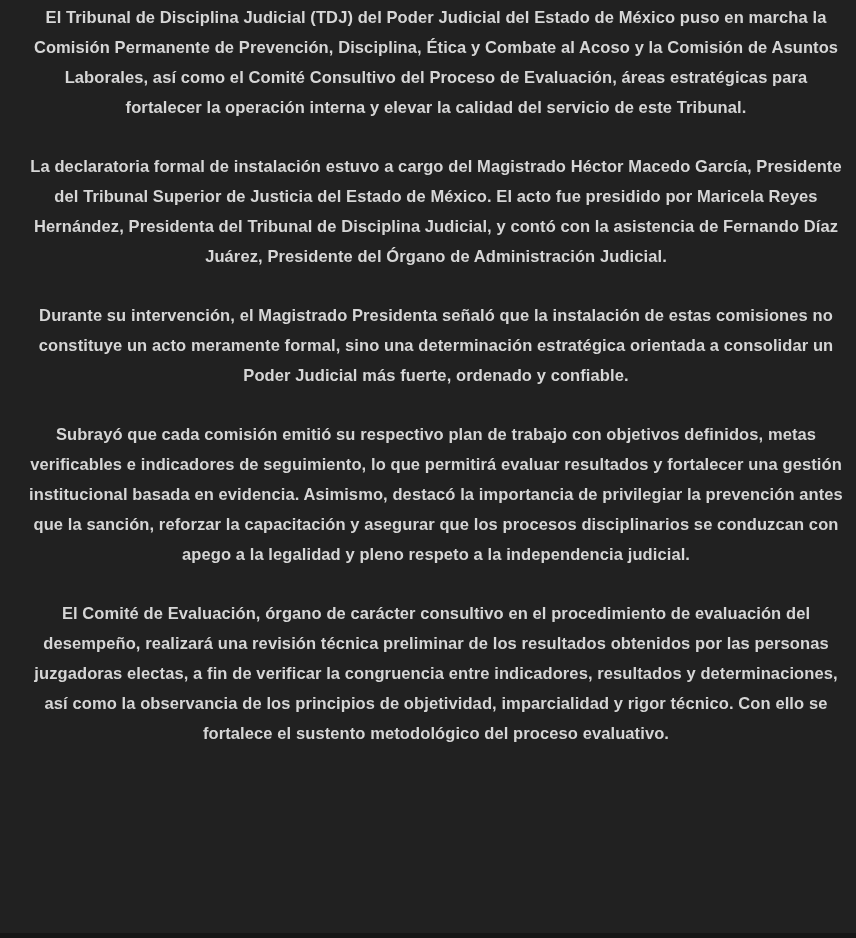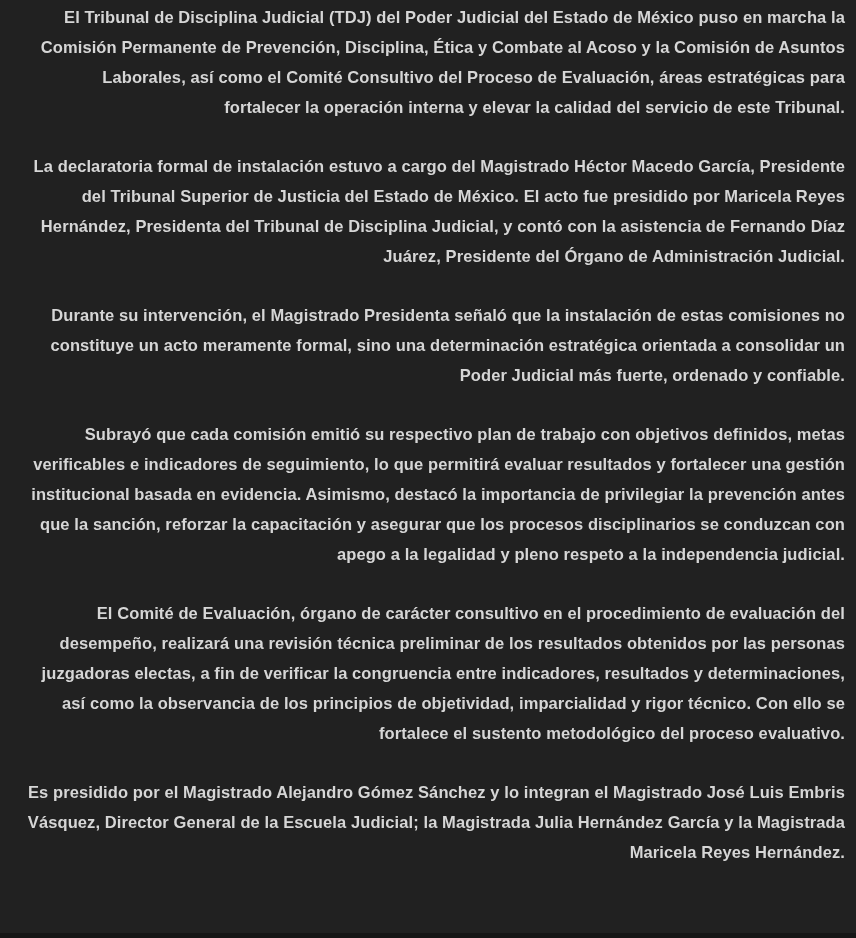--- a/index.html
+++ b/index.html
@@ -20,21 +20,21 @@
     padding: 2px 11px 0 11px;
     font-family: "Liberation Sans", "DejaVu Sans", sans-serif;
     font-weight: 700;
     font-size: 16.5px;
     line-height: 30px;
     color: #d6d6d6;
     letter-spacing: 0.1px;
   }
   .article p {
     margin: 0 0 29px 16px;
-    text-align: right;
+    text-align: center;
   }
   .article p:last-child {
     margin-bottom: 0;
   }
   .bottom-strip {
     position: absolute;
     left: 0;
     bottom: 0;
     width: 856px;
     height: 5px;
@@ -43,16 +43,15 @@
 </style>
 </head>
 <body>
 
 <div class="article">
   <p>El Tribunal de Disciplina Judicial (TDJ) del Poder Judicial del Estado de México puso en marcha la Comisión Permanente de Prevención, Disciplina, Ética y Combate al Acoso y la Comisión de Asuntos Laborales, así como el Comité Consultivo del Proceso de Evaluación, áreas estratégicas para fortalecer la operación interna y elevar la calidad del servicio de este Tribunal.</p>
   <p>La declaratoria formal de instalación estuvo a cargo del Magistrado Héctor Macedo García, Presidente del Tribunal Superior de Justicia del Estado de México. El acto fue presidido por Maricela Reyes Hernández, Presidenta del Tribunal de Disciplina Judicial, y contó con la asistencia de Fernando Díaz Juárez, Presidente del Órgano de Administración Judicial.</p>
   <p>Durante su intervención, el Magistrado Presidenta señaló que la instalación de estas comisiones no constituye un acto meramente formal, sino una determinación estratégica orientada a consolidar un Poder Judicial más fuerte, ordenado y confiable.</p>
   <p>Subrayó que cada comisión emitió su respectivo plan de trabajo con objetivos definidos, metas verificables e indicadores de seguimiento, lo que permitirá evaluar resultados y fortalecer una gestión institucional basada en evidencia. Asimismo, destacó la importancia de privilegiar la prevención antes que la sanción, reforzar la capacitación y asegurar que los procesos disciplinarios se conduzcan con apego a la legalidad y pleno respeto a la independencia judicial.</p>
   <p>El Comité de Evaluación, órgano de carácter consultivo en el procedimiento de evaluación del desempeño, realizará una revisión técnica preliminar de los resultados obtenidos por las personas juzgadoras electas, a fin de verificar la congruencia entre indicadores, resultados y determinaciones, así como la observancia de los principios de objetividad, imparcialidad y rigor técnico. Con ello se fortalece el sustento metodológico del proceso evaluativo.</p>
-  <p>Es presidido por el Magistrado Alejandro Gómez Sánchez y lo integran el Magistrado José Luis Embris Vásquez, Director General de la Escuela Judicial; la Magistrada Julia Hernández García y la Magistrada Maricela Reyes Hernández.</p>
 </div>
 
 <div class="bottom-strip"></div>
 
 </body></html>

